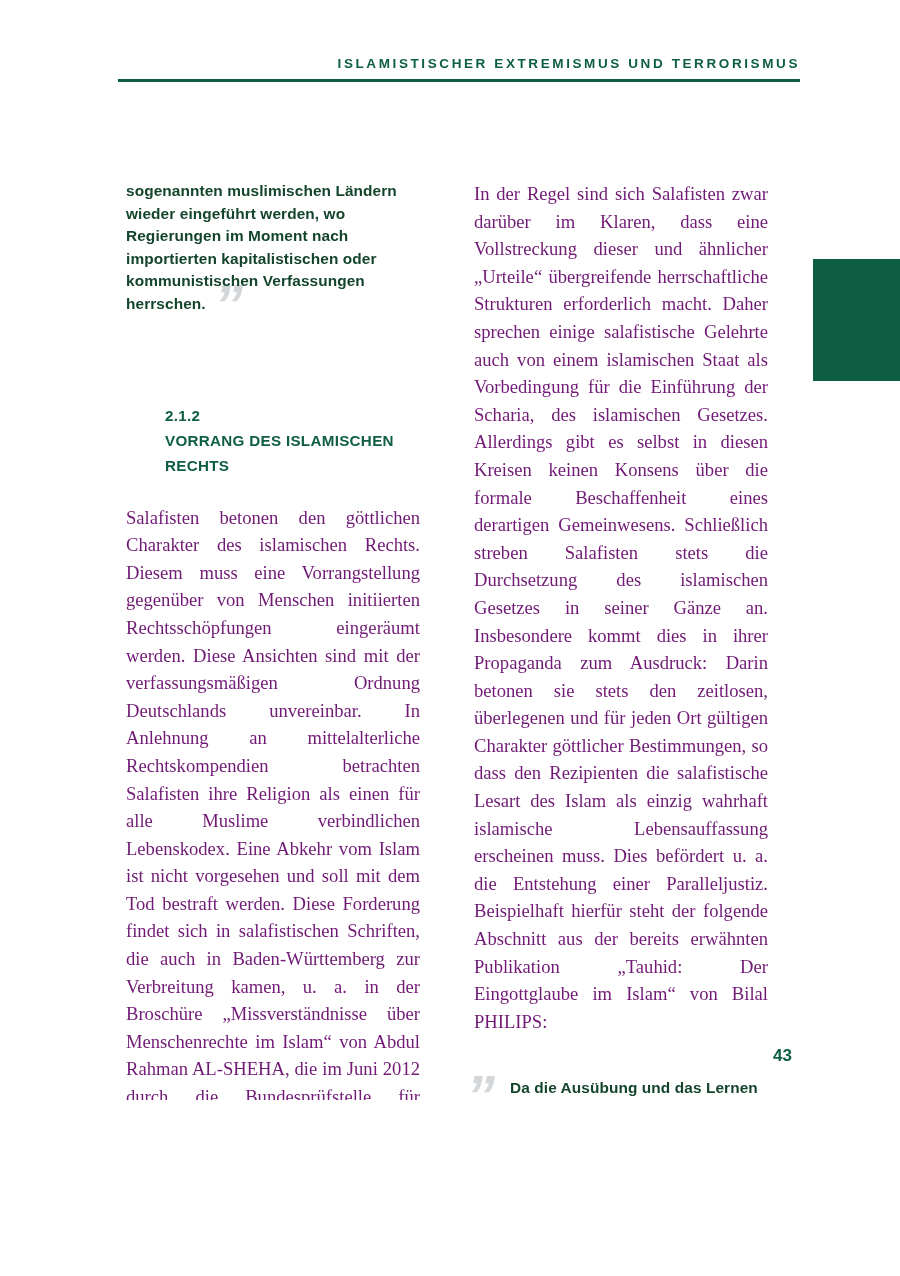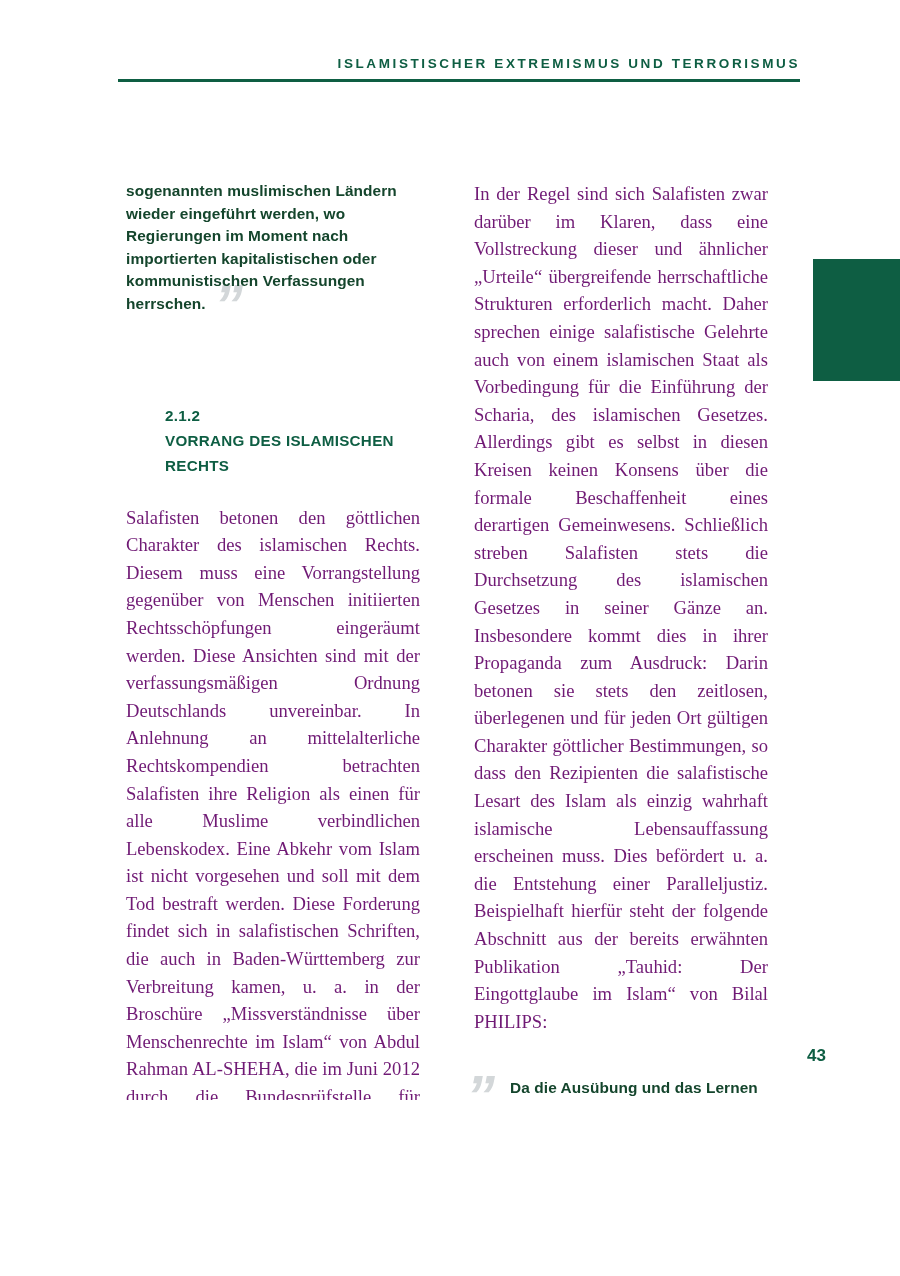--- a/index.html
+++ b/index.html
@@ -148,21 +148,21 @@
   }
   .section-number { display: block; }
   .section-title  { display: block; text-transform: uppercase; }
 
   .gap-before-head { height: 62px; }
   .gap-after-head  { height: 7px; }
 
   
   .folio {
     position: absolute;
-    right: 74px;
+    right: 108px;
     bottom: 34px;
     font-family: "Liberation Sans", sans-serif;
     font-weight: bold;
     font-size: 17px;
     color: #0e5e43;
   }
 </style>
 </head>
 <body>
 

